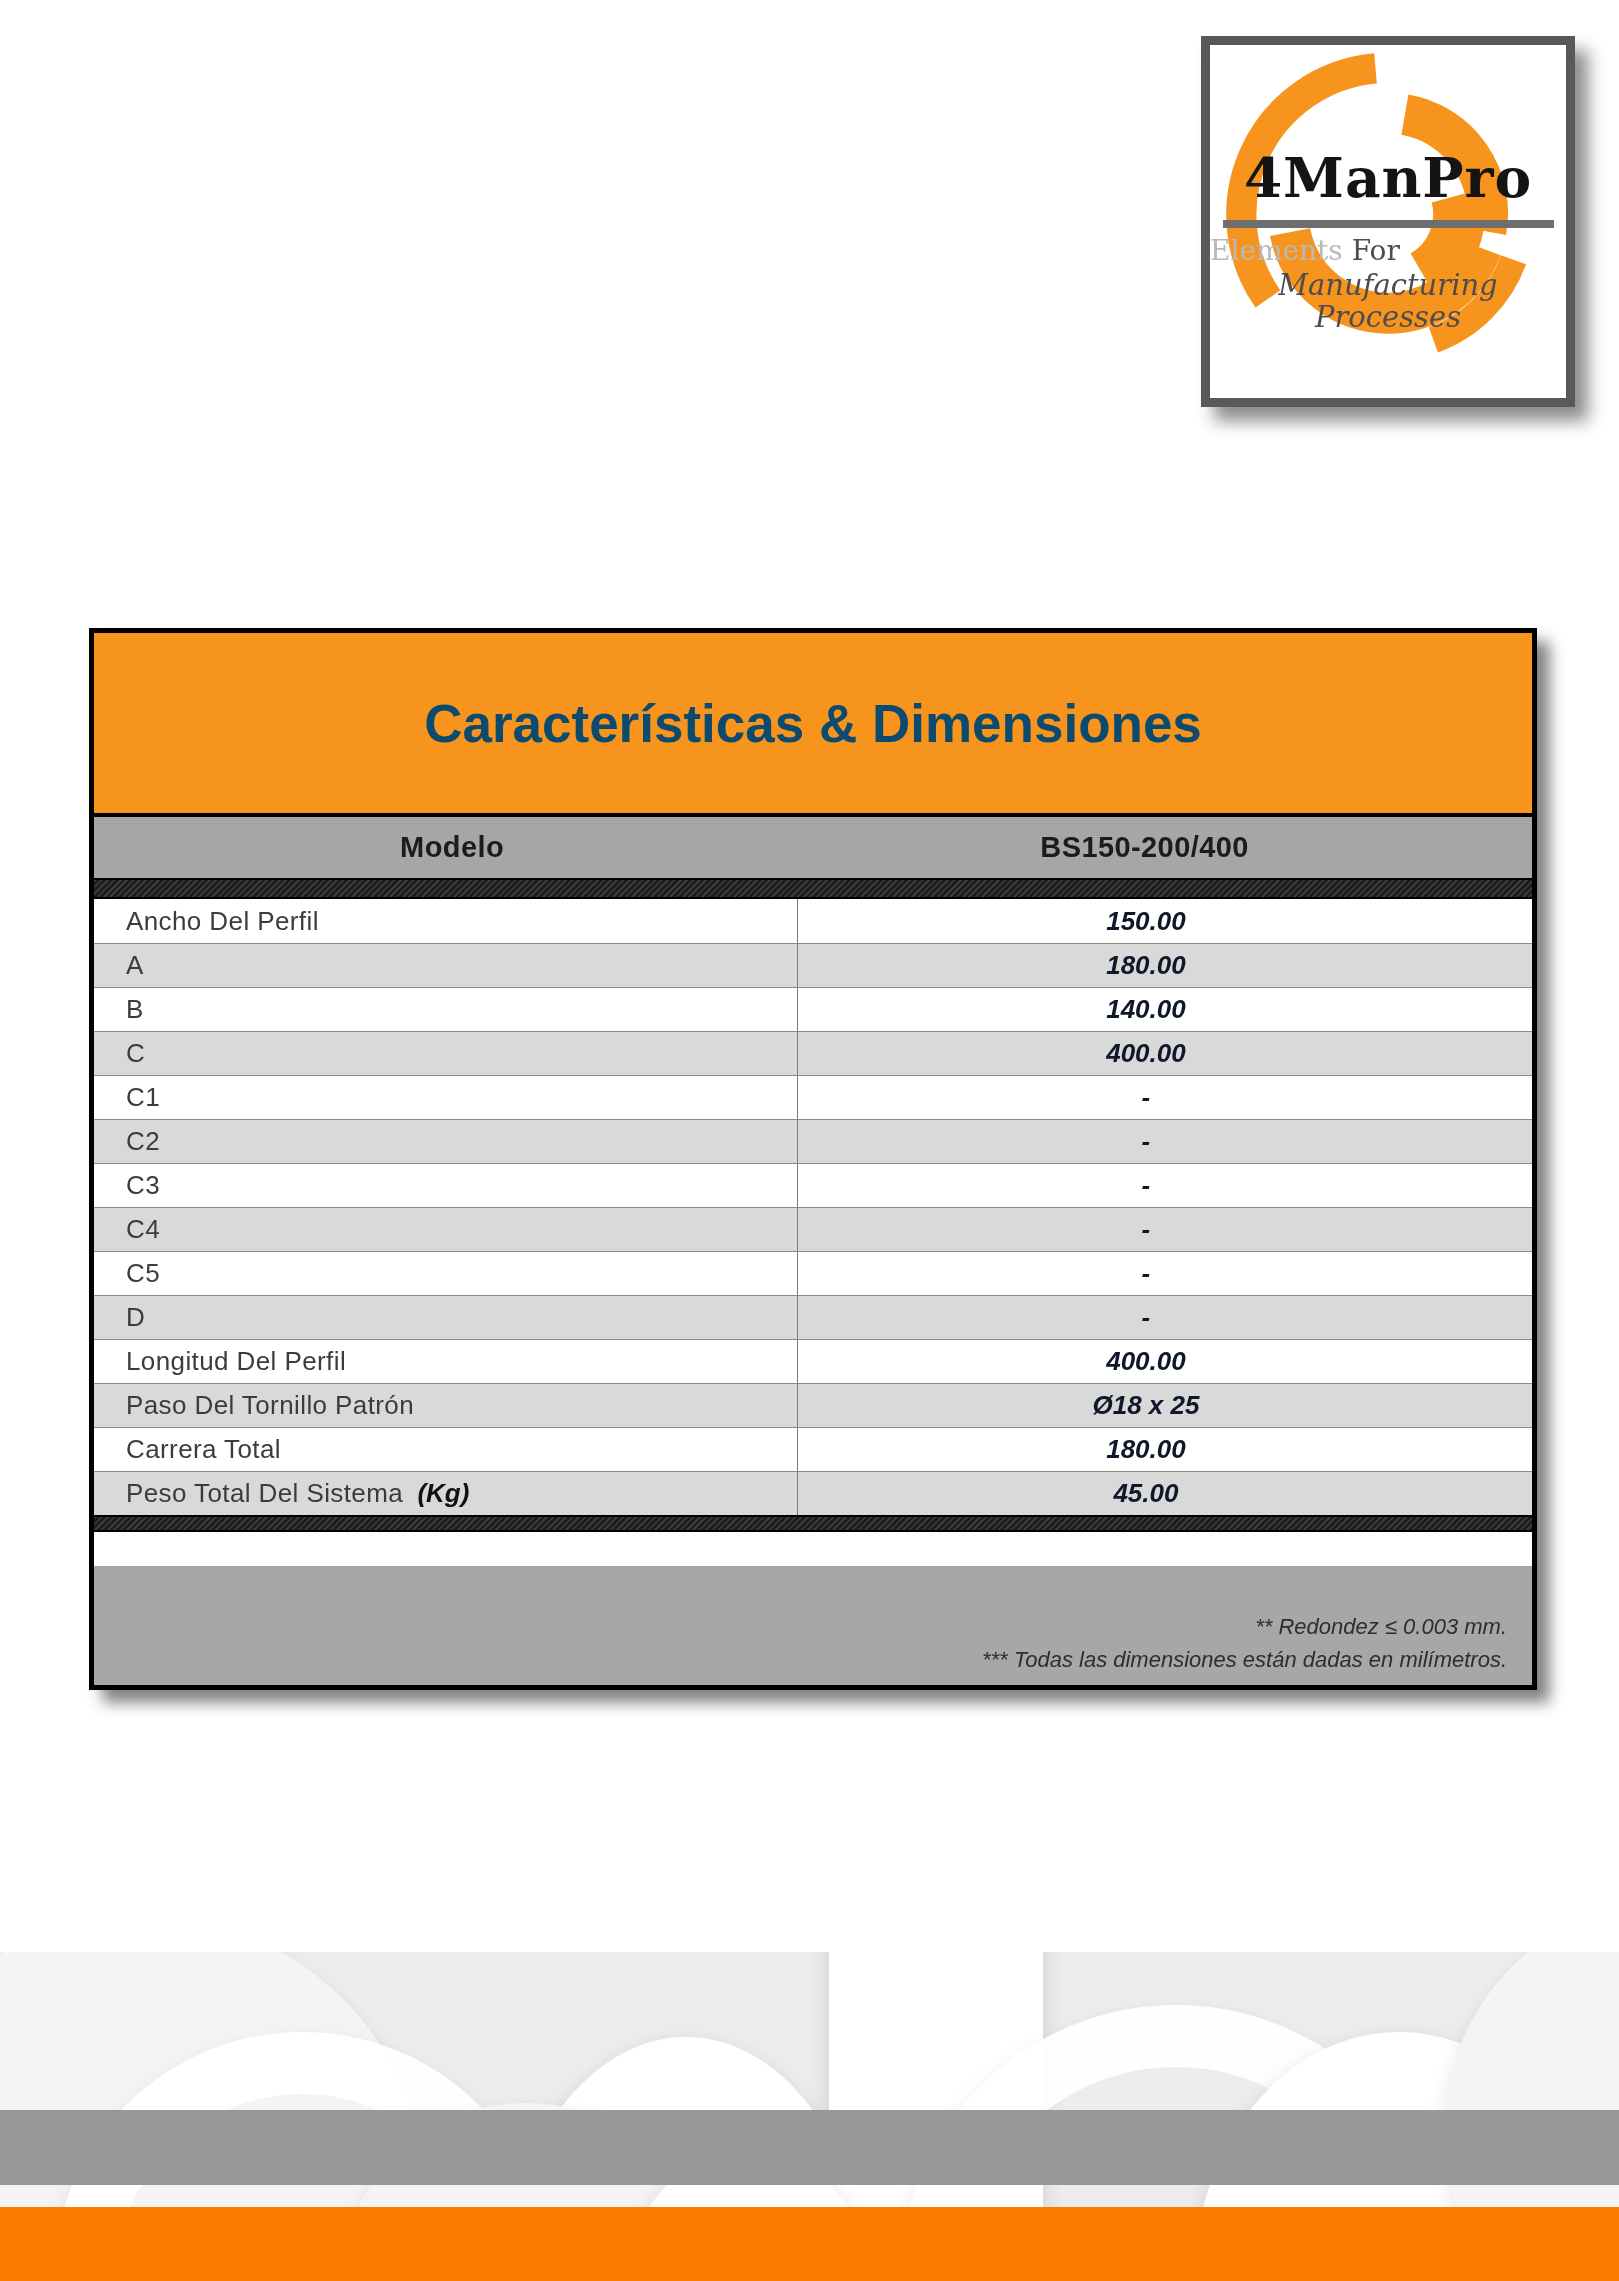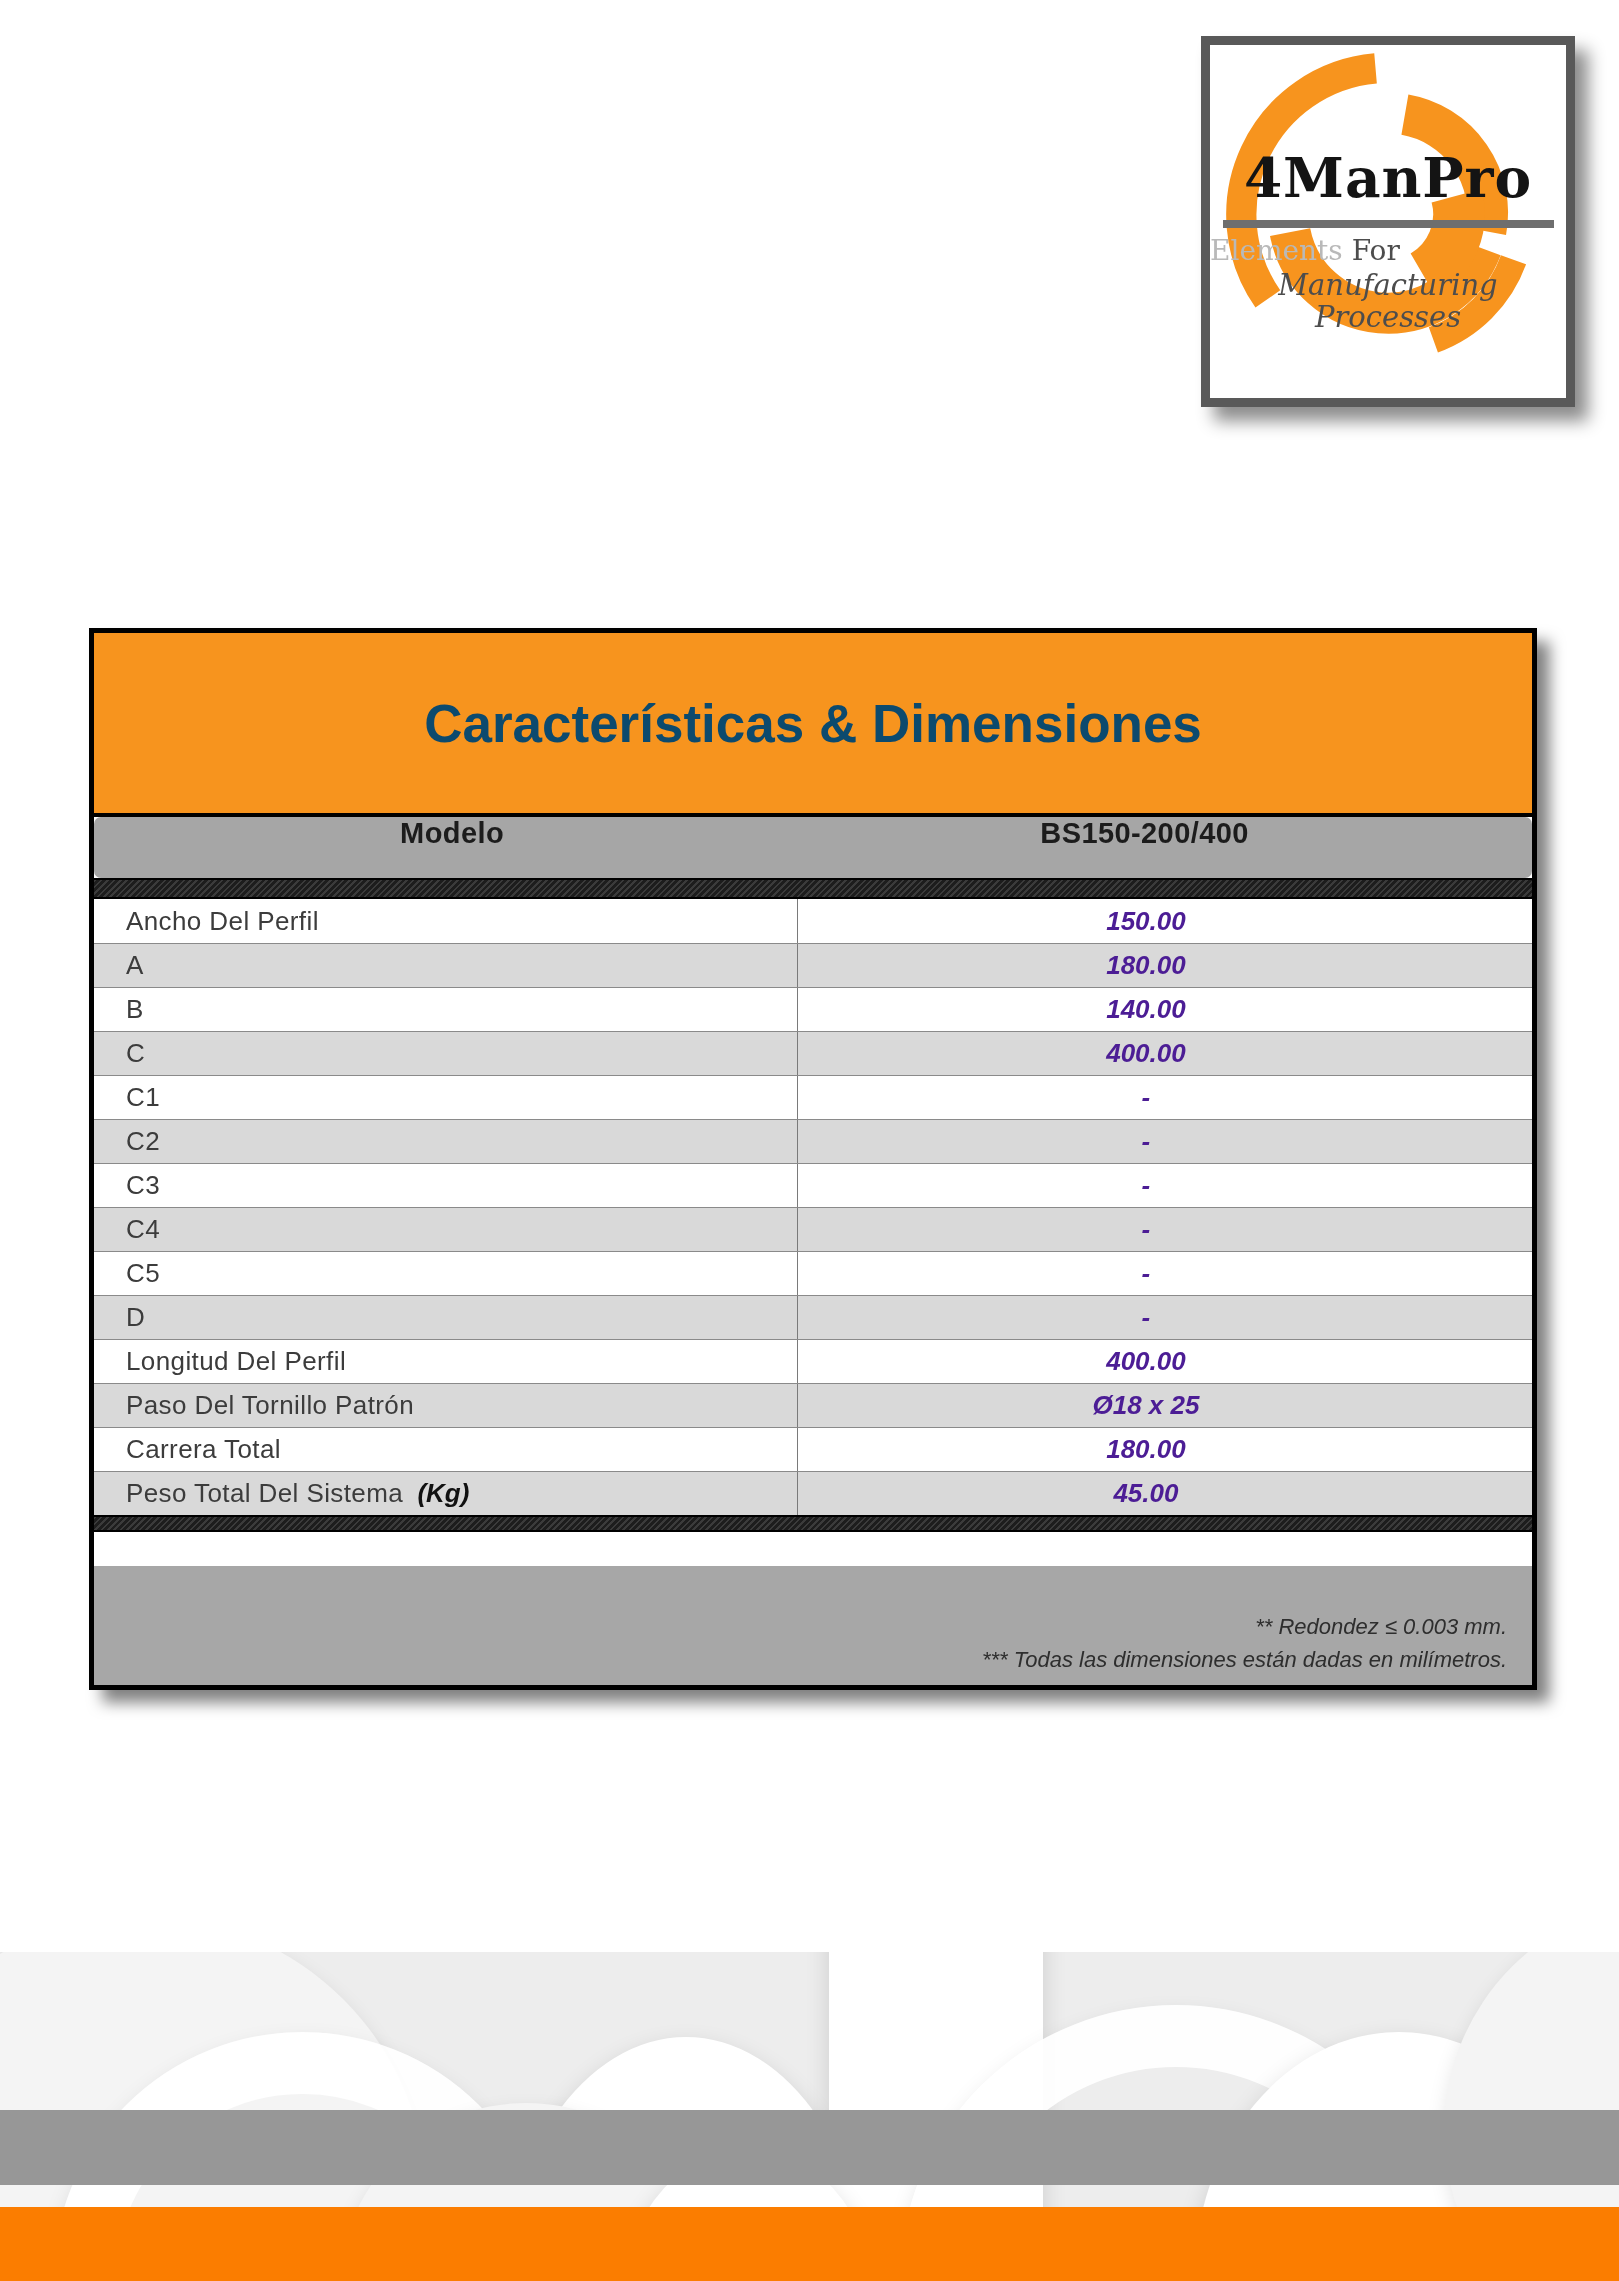--- a/index.html
+++ b/index.html
@@ -69,21 +69,21 @@
     border-bottom:4.5px solid #000;
     display:flex;align-items:center;justify-content:center;
   }
   .title-band h1{
     font-size:53px;font-weight:bold;color:#0c4a6e;
     letter-spacing:0px;
   }
   .model-band{
     height:61px;
     background:var(--header-gray);
-    display:flex;align-items:flex-start;border-radius:7px;
+    display:flex;align-items:center;
   }
   .model-band .cell{
     display:flex;align-items:center;justify-content:center;
     font-size:29px;font-weight:bold;color:#1c1c1c;
     letter-spacing:0.4px;
   }
   .model-band .cell.left{width:49.8%;}
   .model-band .cell.right{width:50.2%;padding-right:53px;}
   .dark-sep{
     background:
@@ -111,21 +111,21 @@
     letter-spacing:0.4px;
   }
   .t-row .label .suffix{
     font-weight:bold;font-style:italic;color:#111;
     margin-left:14.3px;letter-spacing:0;
   }
   .t-row .value{
     width:50.2%;
     display:flex;align-items:center;justify-content:center;
     padding-right:62px;
-    font-size:26px;font-weight:bold;font-style:italic;color:#4c1d95;
+    font-size:26px;font-weight:bold;font-style:italic;color:#0f172a;
   }
   .footer-band{
     position:relative;
     height:119px;
     background:var(--footer-gray);
     margin-top:34px;
   }
   .footer-notes{
     position:absolute;right:25px;bottom:9px;
     text-align:right;

